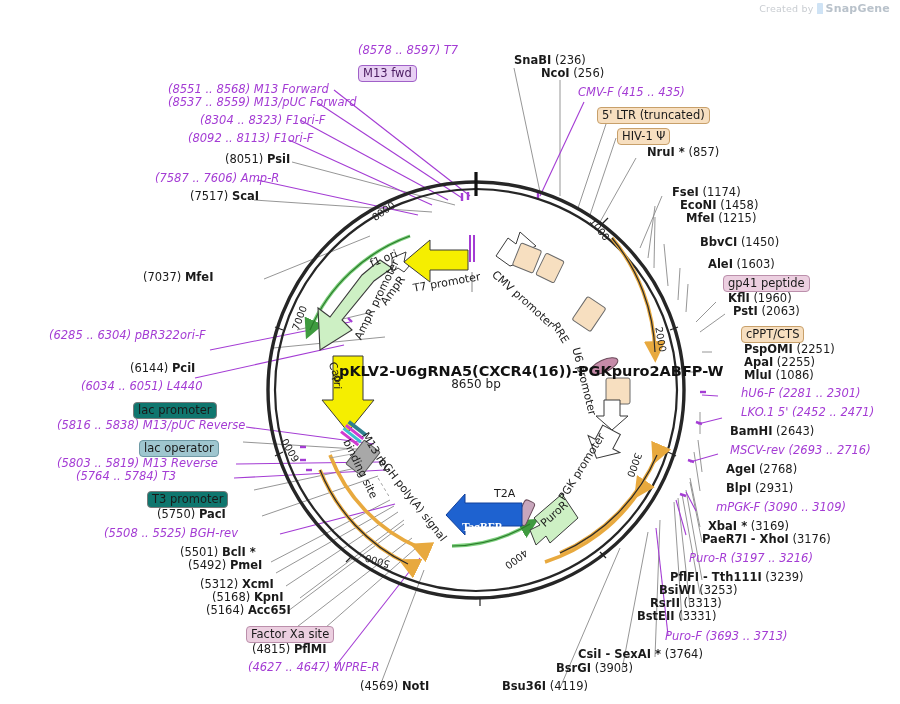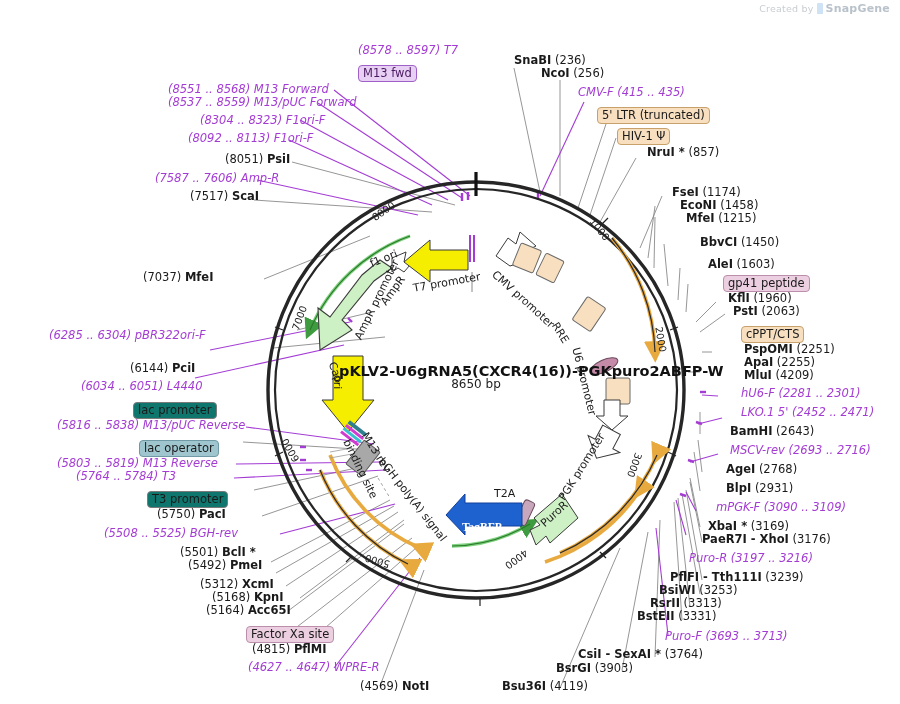--- a/index.html
+++ b/index.html
@@ -484,21 +484,21 @@
   <div class="lbl black" style="left:744px;top:343px;">
     <span class="enz">PspOMI</span>
     <span class="pos">(2251)</span>
   </div>
   <div class="lbl black" style="left:744px;top:356px;text-align:center;">
     <span class="enz">ApaI</span>
     <span class="pos">(2255)</span>
   </div>
   <div class="lbl black" style="left:744px;top:369px;">
     <span class="enz">MluI</span>
-    <span class="pos">(4209)</span>
+    <span class="pos">(1086)</span>
   </div>
   <div class="lbl purple" style="left:741px;top:387px;">
     <span>hU6-F</span>
     <span>(2281 .. 2301)</span>
   </div>
   <div class="lbl purple" style="left:741px;top:406px;">
     <span>LKO.1 5'</span>
     <span>(2452 .. 2471)</span>
   </div>
   <div class="lbl black" style="left:730px;top:425px;">

